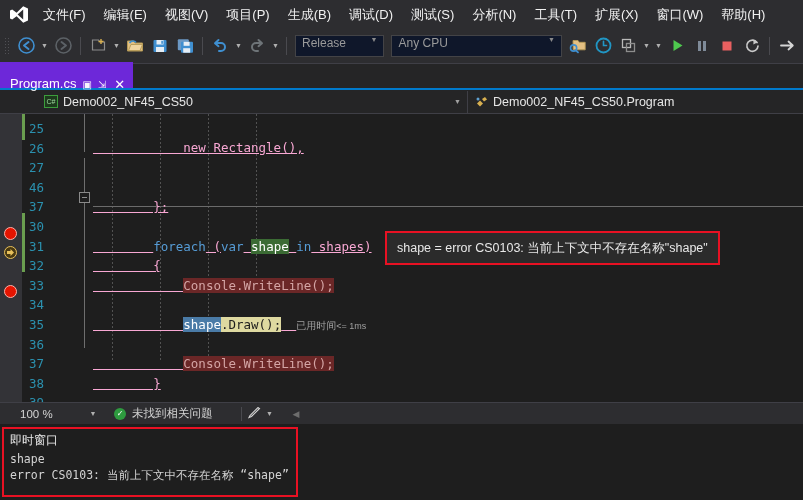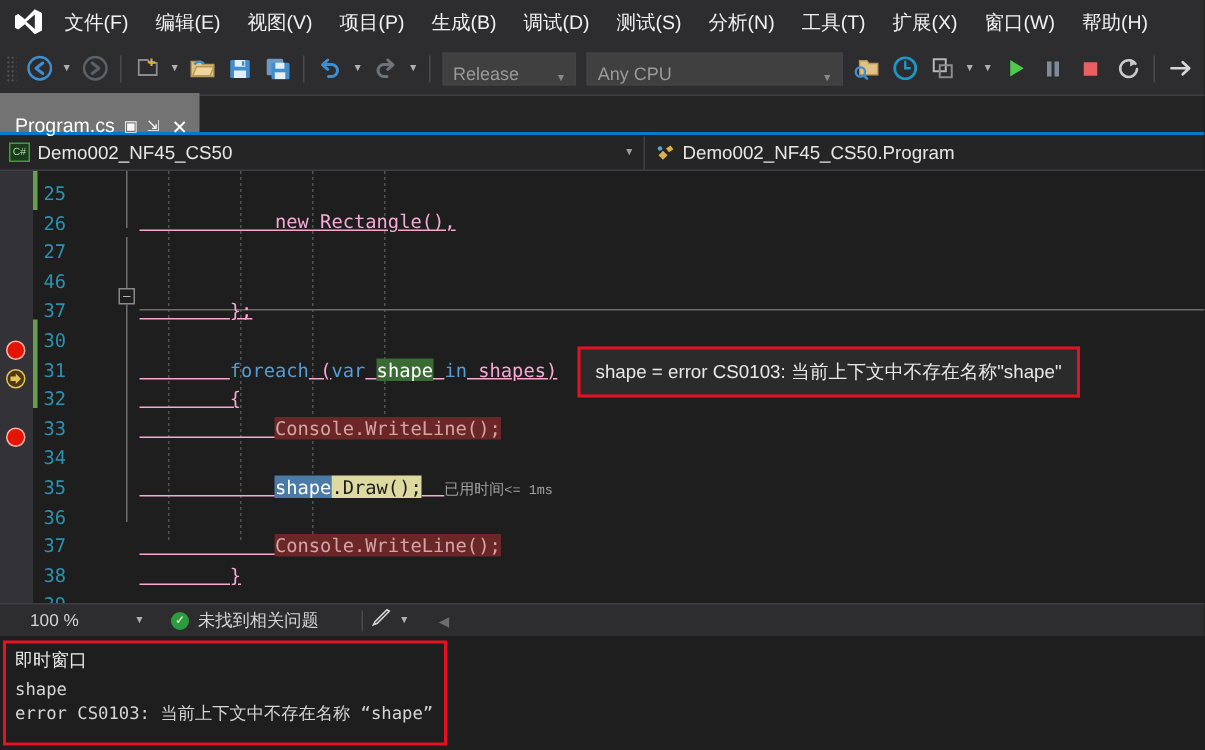--- a/index.html
+++ b/index.html
@@ -34,46 +34,47 @@
   }
   .tb-caret {
     width: 11px; height: 24px; display: flex; align-items: center; justify-content: center;
     color: #b0b0b0; font-size: 7px; flex: 0 0 auto;
   }
   .tb-sep { width: 1px; height: 18px; background: #4a4a4f; margin: 0 4px; flex: 0 0 auto; }
   .tb-grip { width: 7px; height: 18px; margin-right:2px; flex:0 0 auto;
     background-image: radial-gradient(#56565b 35%, transparent 36%);
     background-size: 3px 3px; opacity:.85; }
   .combo {
-    height: 22px; background: #404040; border: 1px solid #434346;
-    color: #9a9a9a; font-size: 12px; display: flex; align-items: flex-end;
+    height: 22px; background: #0f172a; border: 1px solid #434346;
+    color: #9a9a9a; font-size: 12px; display: flex; align-items: flex-start;
     padding: 0 6px; position: relative; margin: 0 3px;
   }
   .combo .cv { flex: 1; overflow: hidden; white-space: nowrap; }
   .combo .ca { color: #8a8a8a; font-size: 7px; margin-left: 6px; }
   .combo-release { width: 95px; }
   .combo-cpu { width: 182px; }
 
   
   .tabstrip {
     height: 26px; background: #252526; display: flex; align-items: flex-end;
     border-bottom: 2px solid #007acc;
   }
   .tab {
-    height: 26px; background: #737373; color: #ffffff; display: flex; align-items: center;
+    height: 26px; background: #6d28d9; color: #ffffff; display: flex; align-items: center;
     padding: 18px 6px 0 10px; font-size: 13px; gap: 6px;
   }
   .tab .tlabel { line-height: 16px; }
   .tab .ticon { font-size: 10px; opacity: .95; }
   .tab .tclose { font-size: 13px; line-height: 13px; padding: 0 2px; }
 
   
   .navbar {
     height: 24px; background: #252526; display: flex; align-items: center;
     border-bottom: 1px solid #3f3f46;
+    padding-left: 38px;
   }
   .nav-cell {
     height: 22px; display: flex; align-items: center; gap: 5px;
     color: #e6e6e6; font-size: 12.5px; padding: 0 6px; position: relative;
   }
   .nav-left { width: 430px; border-right: 1px solid #3f3f46; }
   .nav-right { flex: 1; }
   .nav-cell .nav-arrow { margin-left: auto; color: #a0a0a0; font-size: 7px; }
   .badge-cs {
     width: 14px; height: 13px; border: 1px solid #3c9d3c; background: #1d3a1d;
@@ -124,21 +125,21 @@
     background-image: linear-gradient(to bottom, #525252 50%, transparent 50%);
     background-size: 1px 4px;
   }
   .vline { position: absolute; width: 1px; background: #6e6e6e; }
 
   .hl-err { background: #6b2727; color: #d4a5a5; }
   .hl-cur { background: #ded9a0; color: #1c1c1c; }
   .hl-sel { background: #4a7ba7; color: #ffffff; }
   .hl-ref { background: #3b6b34; color: #ffffff; }
 
-  .elapsed { color: #a0a0a0; font-size: 10px; font-family: Liberation Mono, monospace; }
+  .elapsed { color: #a0a0a0; font-size: 10px; font-family: Liberation Sans, sans-serif; }
   .elapsed .sm { font-size: 9px; }
 
   .fold-box {
     position: absolute; width: 11px; height: 11px; border: 1px solid #8a8a8a;
     color: #c8c8c8; font-size: 9px; line-height: 9px; text-align: center;
     background: #1e1e1e;
   }
 
   .cur-line-border { position:absolute; left:64px; right:0; border-top:1px solid #6b6b6b; }
 

